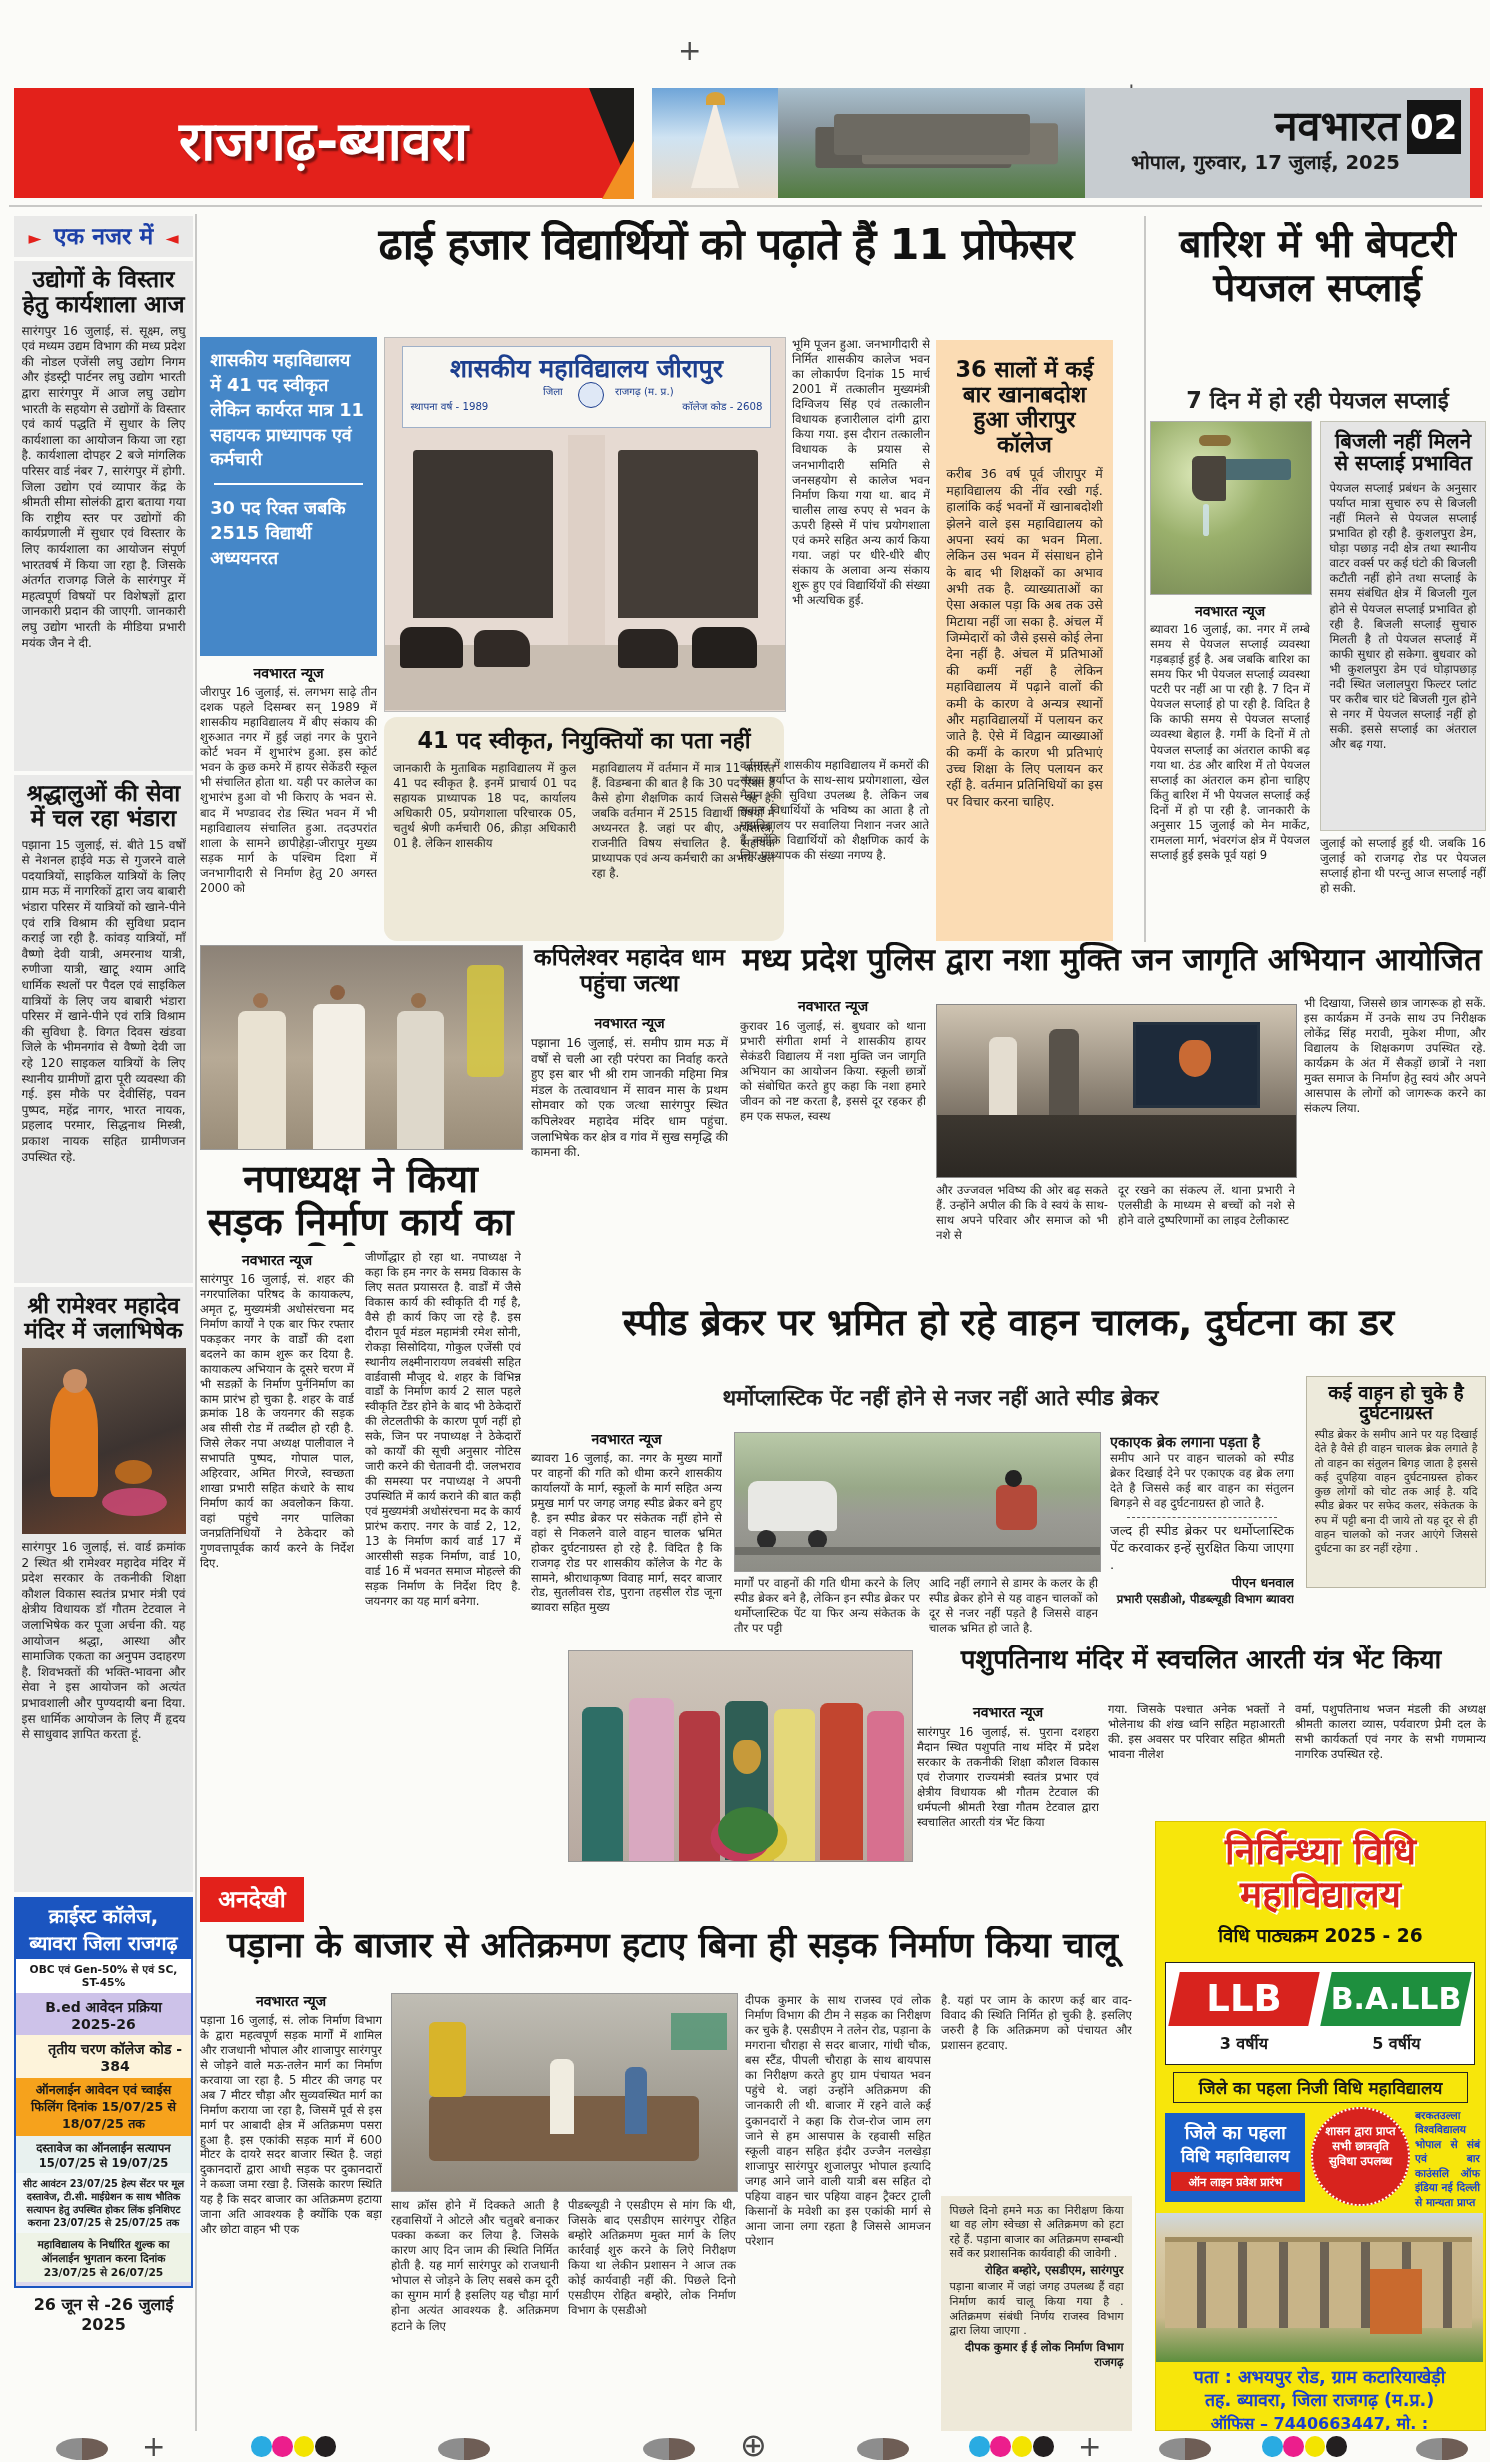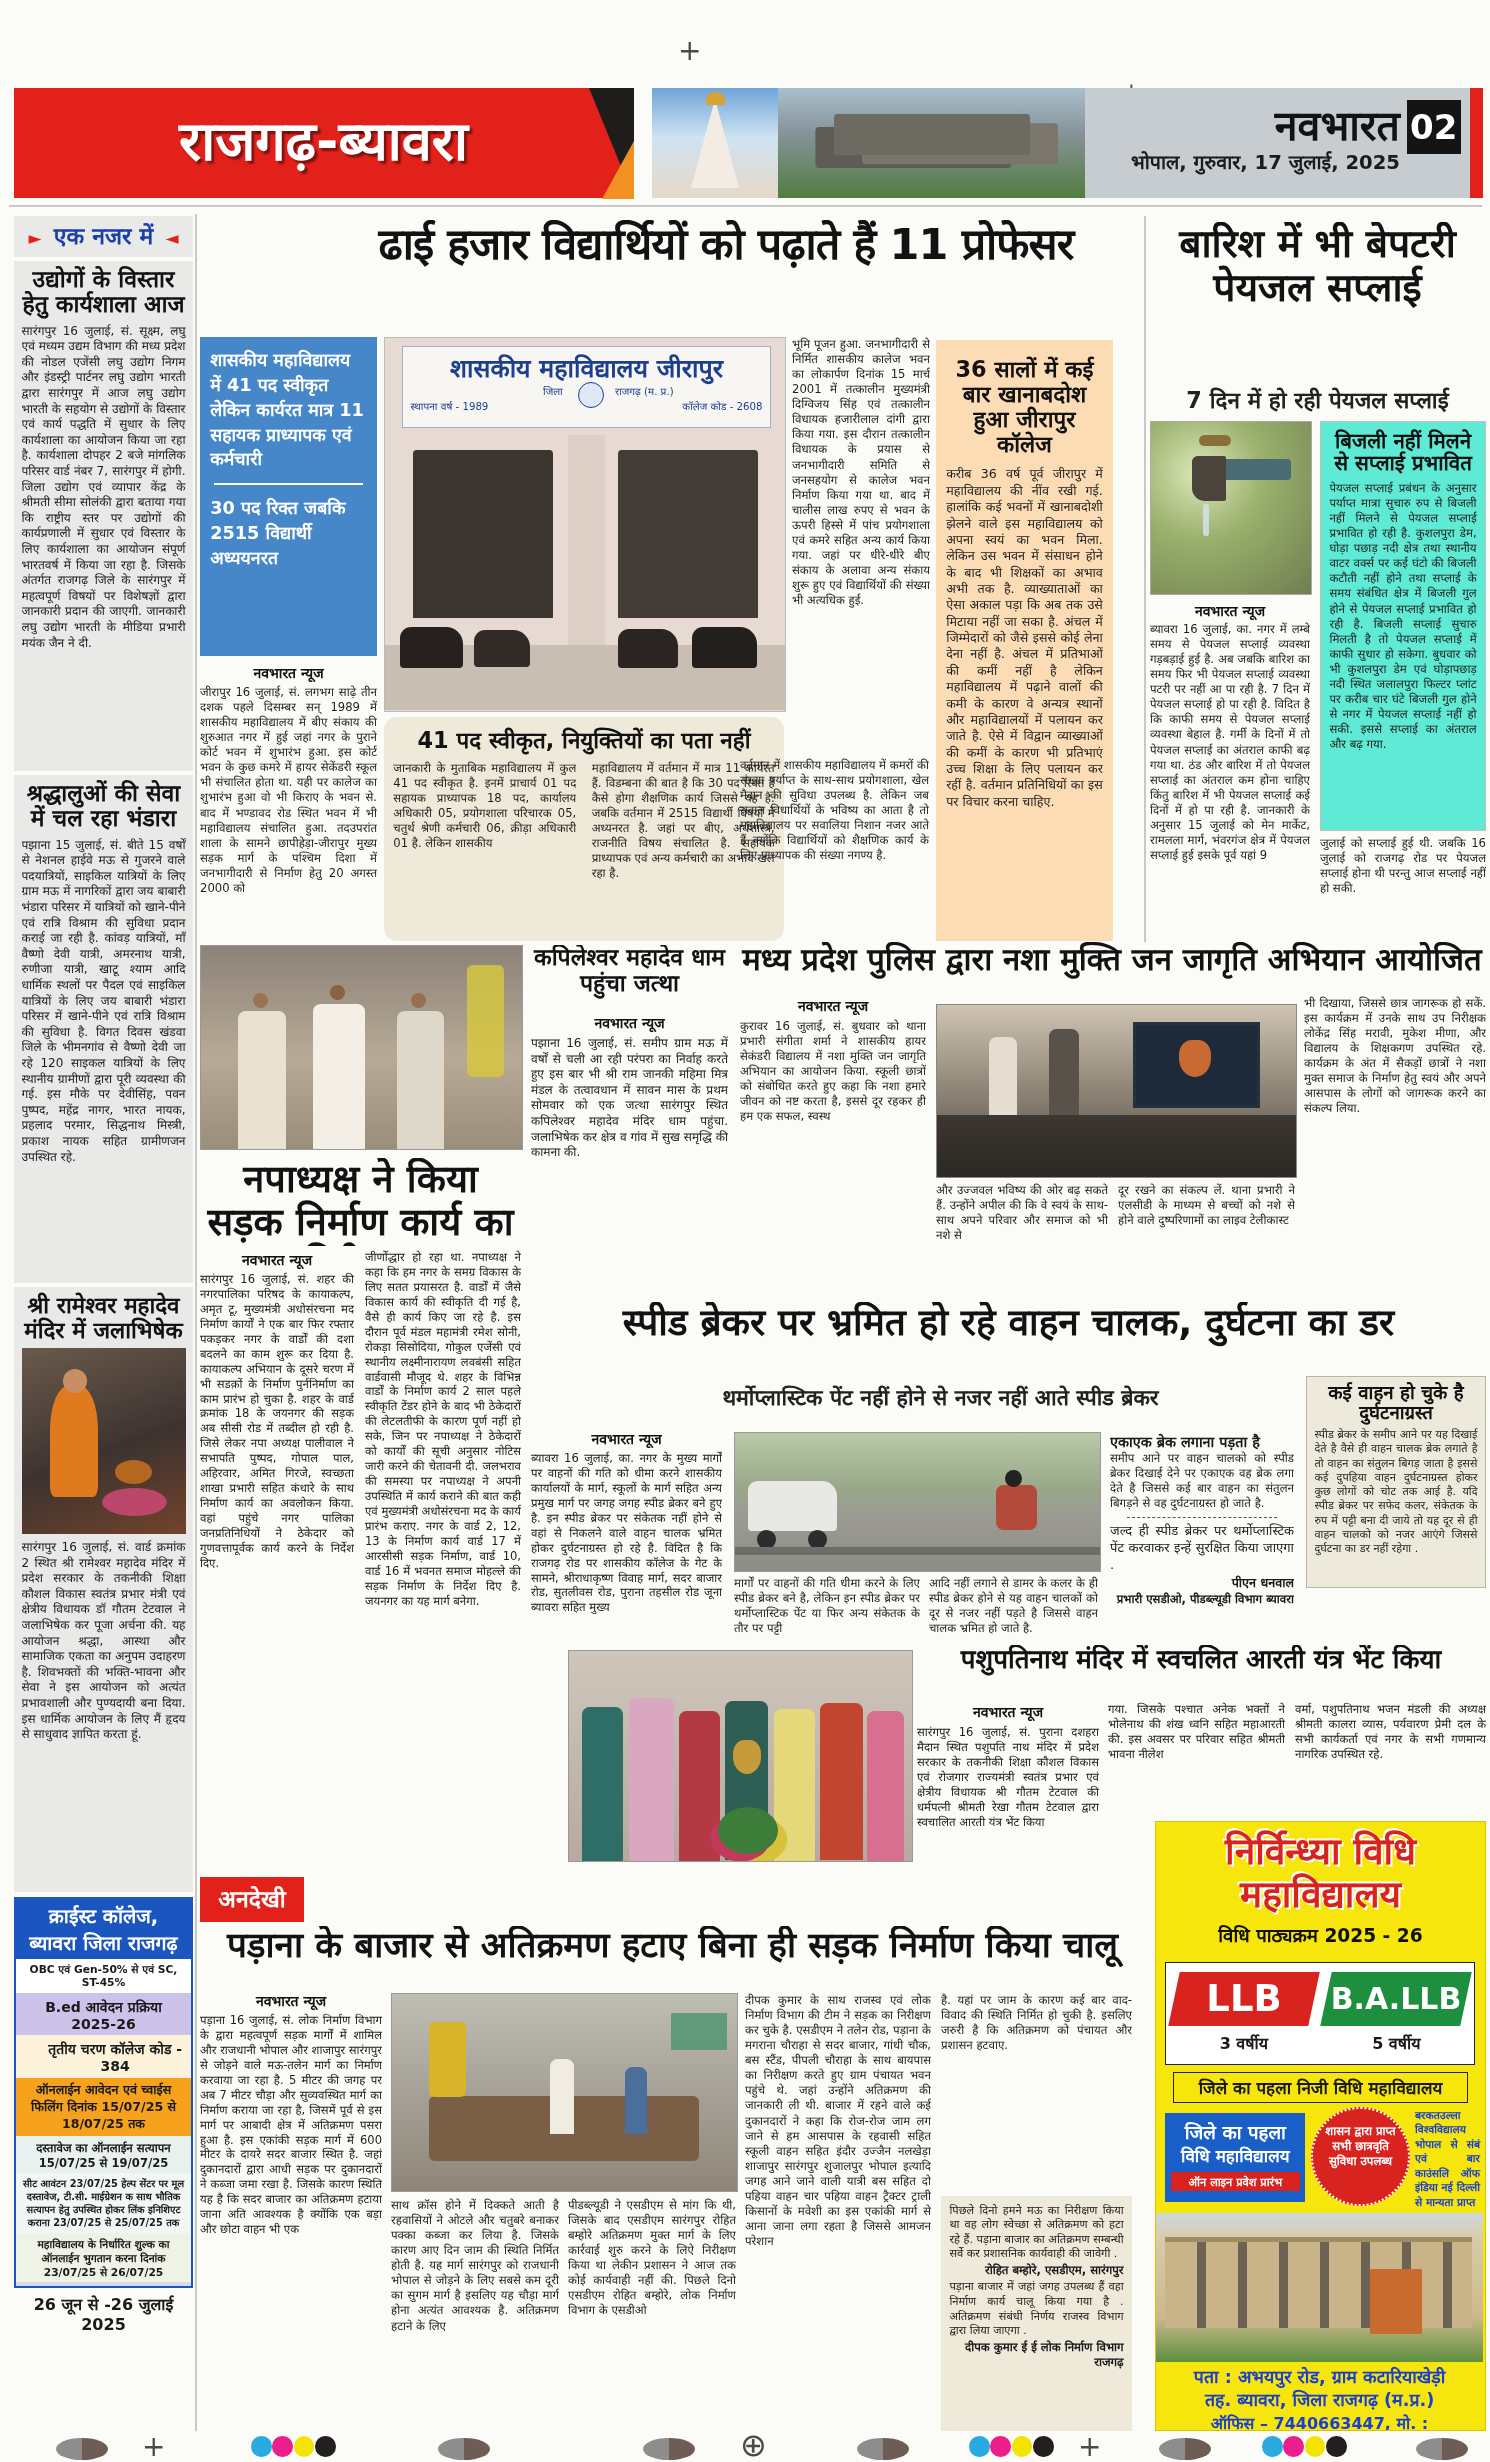--- a/index.html
+++ b/index.html
@@ -147,21 +147,21 @@
   <div class="abs hl c clip" style="left:1150px;top:222px;width:335px;height:160px;font-size:39px;">बारिश में भी बेपटरी पेयजल सप्लाई</div>
   <div class="abs c b clip" style="left:1150px;top:384px;width:335px;height:32px;font-size:22.4px;color:#222;">7 दिन में हो रही  पेयजल सप्लाई</div>
 
   <div class="photo" style="left:1150px;top:421px;width:160px;height:172px;background:radial-gradient(circle at 30% 30%,#dce8b8 0%,#9ab06c 40%,#6f7f50 100%);border:0.9px solid #aaa;">
     <div class="abs" style="left:65px;top:37px;width:75px;height:20.5px;background:#4b6b72;border-radius:3.7px;"></div>
     <div class="abs" style="left:41px;top:34px;width:34px;height:45px;background:#4a443c;border-radius:5.6px 1.9px 1.9px 13px;"></div>
     <div class="abs" style="left:48px;top:13px;width:32px;height:11.2px;background:#8a6f3a;border-radius:5.6px;"></div>
     <div class="abs" style="left:52px;top:82px;width:5.6px;height:32px;background:#cfe3ea;border-radius:2.8px;opacity:.85;"></div>
   </div>
 
-  <div class="abs clip" style="left:1320px;top:421px;width:166px;height:410px;background:#5eead4;border:0.9px solid #c2c2b4;padding:7.5px 8.4px;box-sizing:border-box;">
+  <div class="abs clip" style="left:1320px;top:421px;width:166px;height:410px;background:#e5e5e5;border:0.9px solid #c2c2b4;padding:7.5px 8.4px;box-sizing:border-box;">
     <div class="hl c" style="font-size:20.5px;margin-bottom:5.6px;">बिजली नहीं मिलने से सप्लाई प्रभावित</div>
     <div class="bt" style="font-size:11.6px;height:317px;">पेयजल सप्लाई प्रबंधन के अनुसार पर्याप्त मात्रा सुचारु रुप से बिजली नहीं मिलने से पेयजल सप्लाई प्रभावित हो रही है. कुशलपुरा डेम, घोड़ा पछाड़ नदी क्षेत्र तथा स्थानीय वाटर वर्क्स पर कई घंटो की बिजली कटौती नहीं होने तथा सप्लाई के समय संबंधित क्षेत्र में बिजली गुल होने से पेयजल सप्लाई प्रभावित हो रही है. बिजली सप्लाई सुचारु मिलती है तो पेयजल सप्लाई में काफी सुधार हो सकेगा. बुधवार को भी कुशलपुरा डेम एवं घोड़ापछाड़ नदी स्थित जलालपुरा फिल्टर प्लांट पर करीब चार घंटे बिजली गुल होने से नगर में पेयजल सप्लाई नहीं हो सकी. इससे सप्लाई का अंतराल और बढ़ गया.</div>
   </div>
 
   <div class="abs by" style="left:1150px;top:601px;width:160px;">नवभारत न्यूज</div>
   <div class="abs bt clip" style="left:1150px;top:622px;width:160px;height:320px;font-size:11.6px;">ब्यावरा 16 जुलाई, का. नगर में लम्बे समय से पेयजल सप्लाई व्यवस्था गड़बड़ाई हुई है. अब जबकि बारिश का समय फिर भी पेयजल सप्लाई व्यवस्था पटरी पर नहीं आ पा रही है. 7 दिन में पेयजल सप्लाई हो पा रही है. विदित है कि काफी समय से पेयजल सप्लाई व्यवस्था बेहाल है. गर्मी के दिनों में तो पेयजल सप्लाई का अंतराल काफी बढ़ गया था. ठंड और बारिश में तो पेयजल सप्लाई का अंतराल कम होना चाहिए किंतु बारिश में भी पेयजल सप्लाई कई दिनों में हो पा रही है. जानकारी के अनुसार 15 जुलाई को मेन मार्केट, रामलला मार्ग, भंवरगंज क्षेत्र में पेयजल सप्लाई हुई इसके पूर्व यहां 9</div>
   <div class="abs bt clip" style="left:1320px;top:836px;width:166px;height:106px;font-size:11.6px;">जुलाई को सप्लाई हुई थी. जबकि 16 जुलाई को राजगढ़ रोड पर पेयजल सप्लाई होना थी परन्तु आज सप्लाई नहीं हो सकी.</div>
 
   <div class="photo" style="left:200px;top:945px;width:321px;height:203px;background:linear-gradient(180deg,#8c8277 0%,#b7aa96 55%,#9a8d79 100%);border:0.9px solid #999;">
     <div class="figure" style="left:37px;top:65px;width:48px;height:138px;background:#e9e2d2;"></div>

